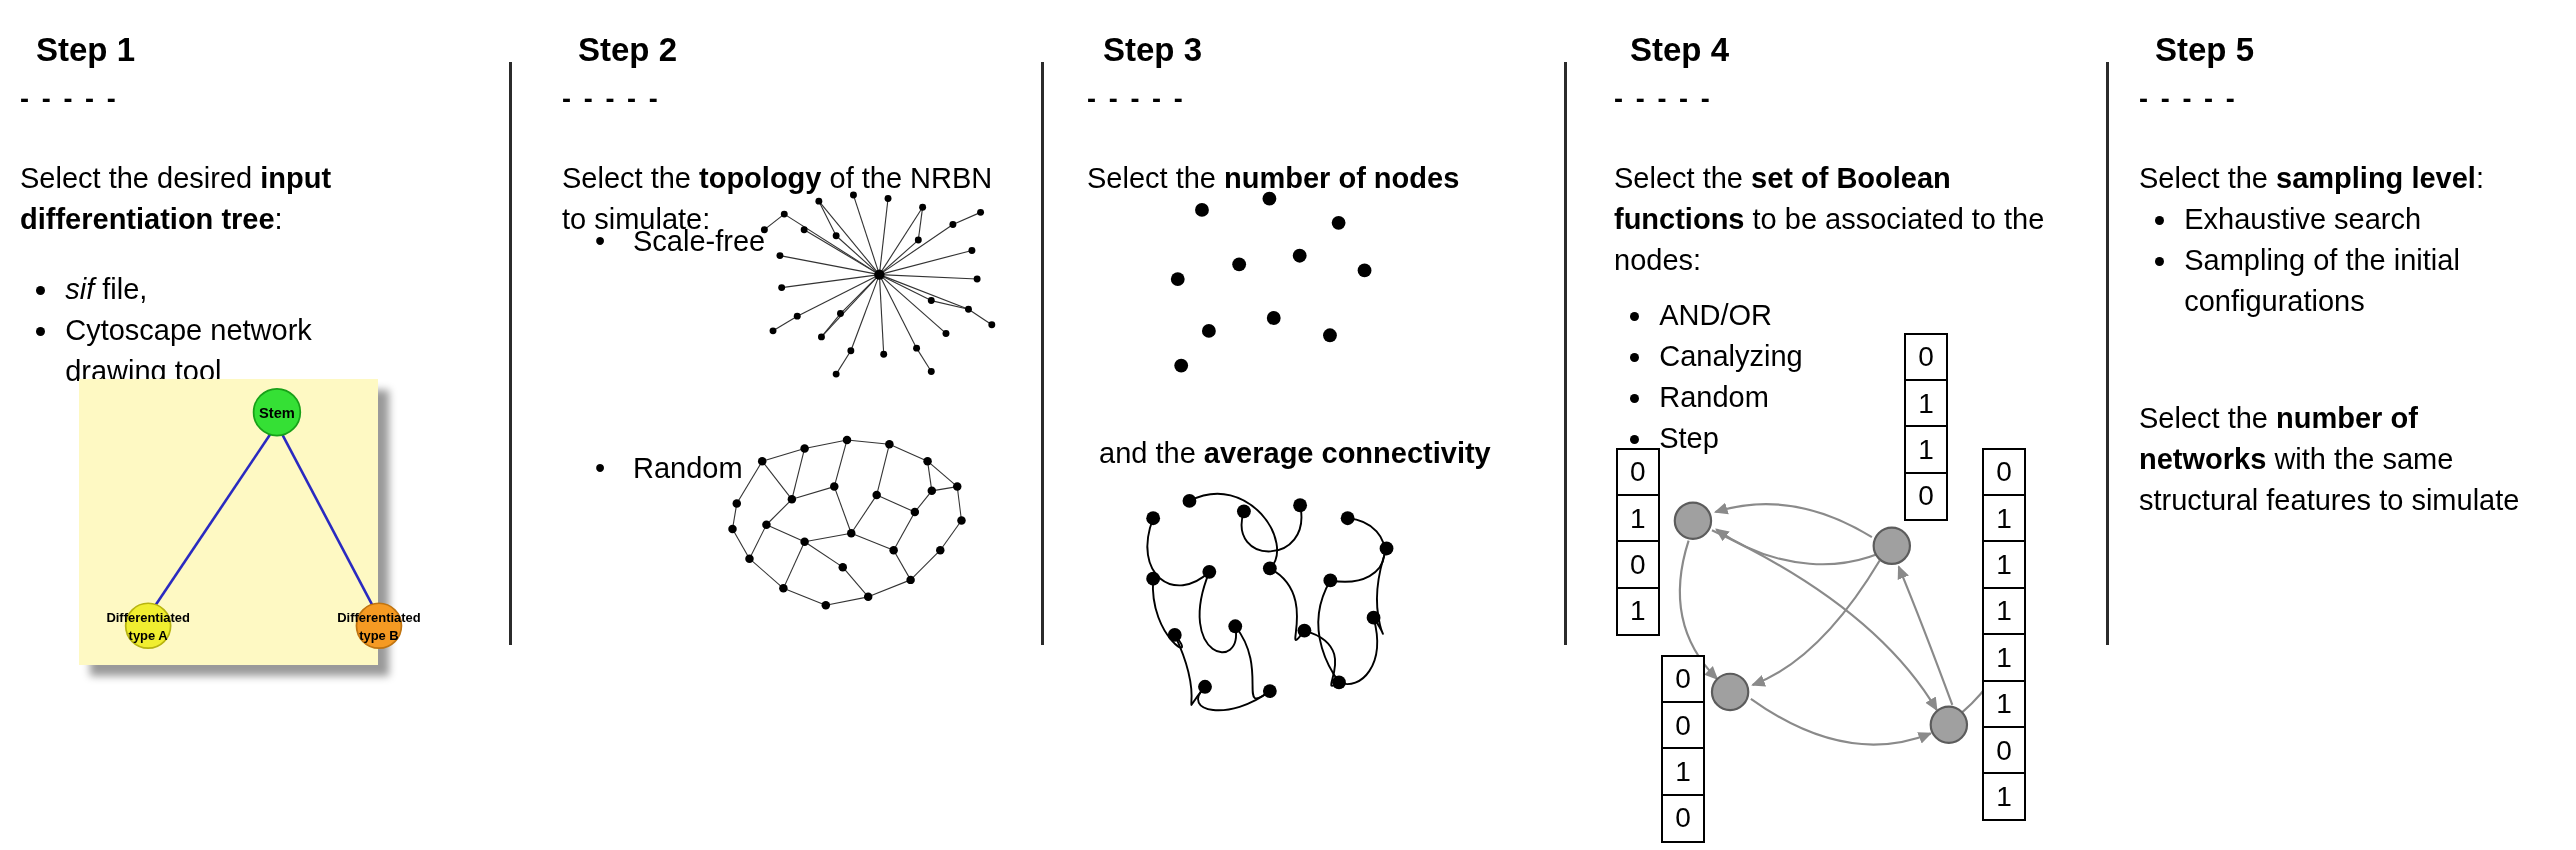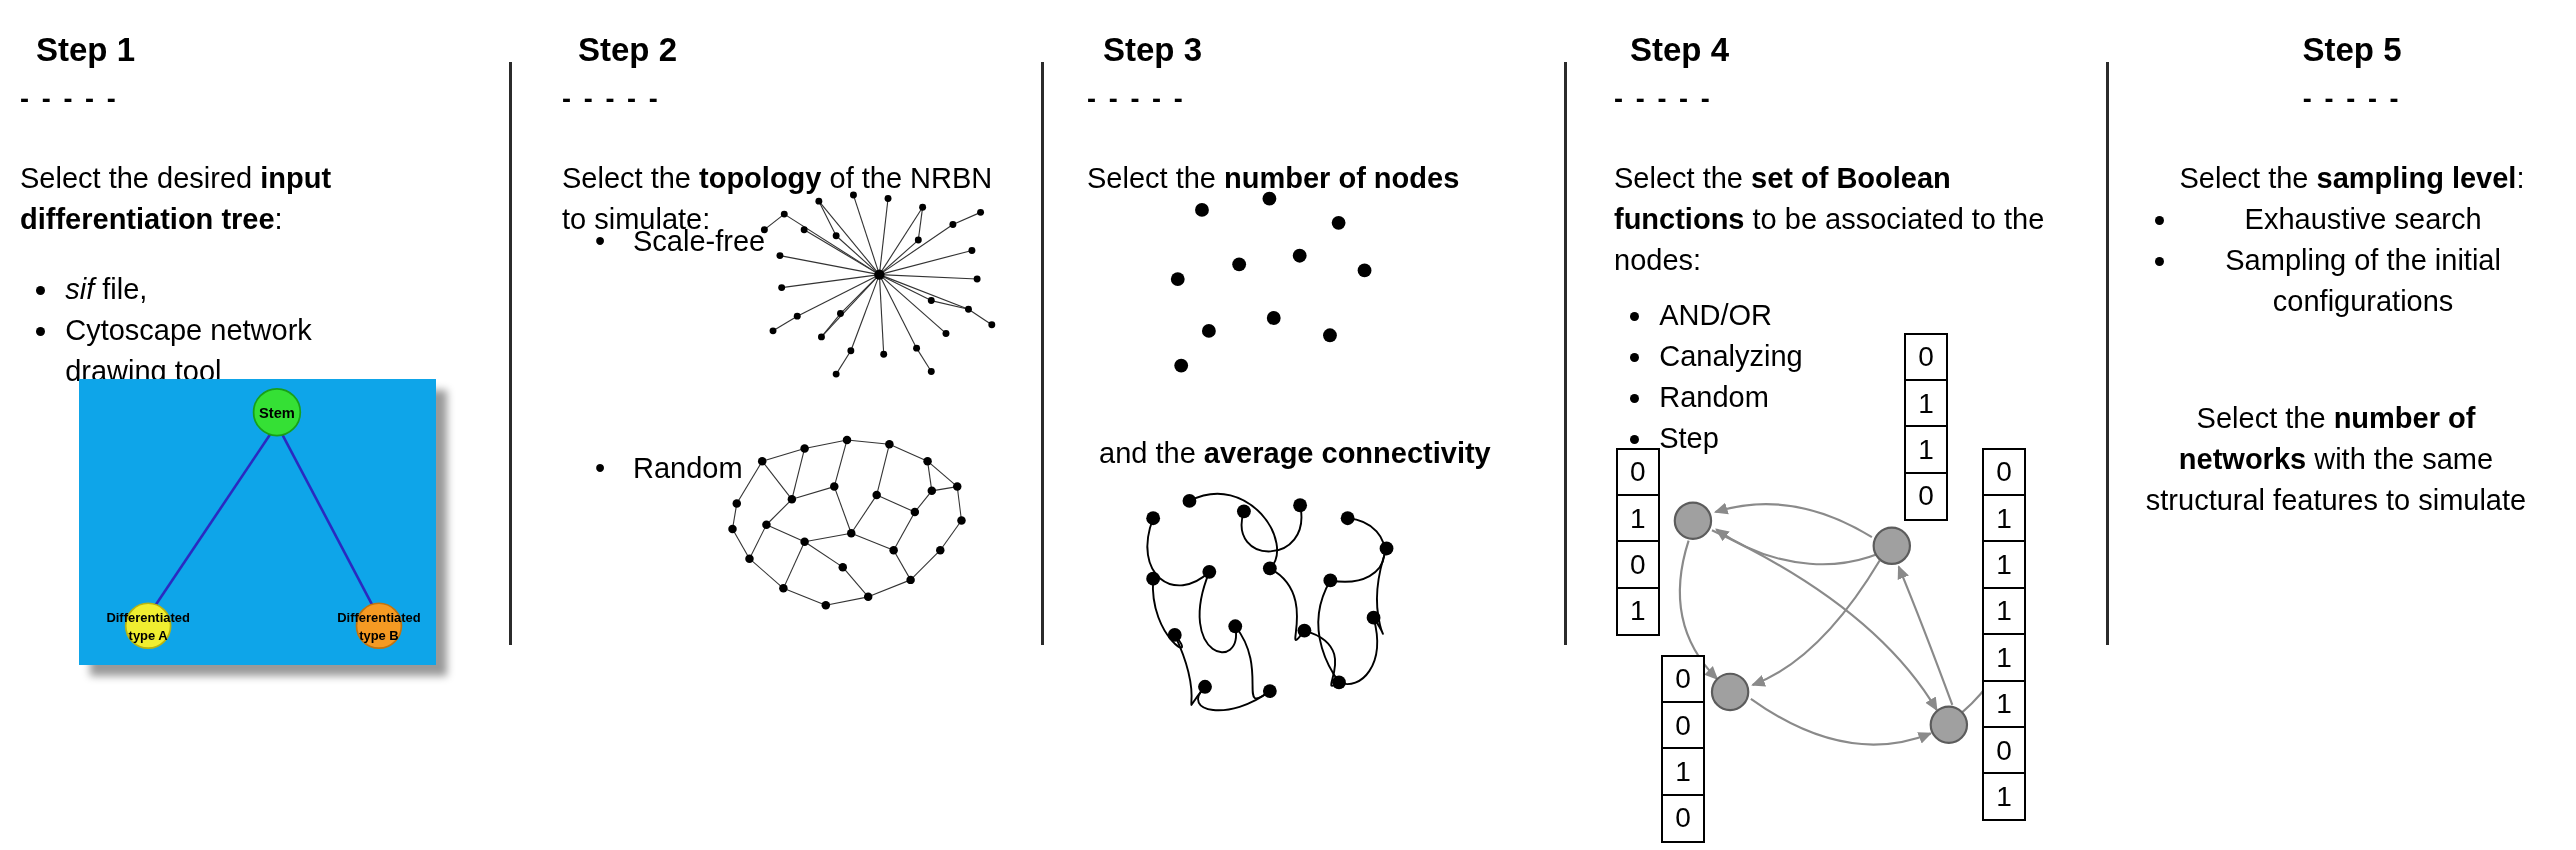--- a/index.html
+++ b/index.html
@@ -6,21 +6,21 @@
   .canvas {
     position:relative; width:2576px; height:851px; overflow:hidden;
     background:#fff; color:#000;
     font-family:"Liberation Sans", sans-serif;
   }
   .col { position:absolute; top:15.6px; }
   #col1 { left:20px;   width:485px; }
   #col2 { left:562px;  width:476px; }
   #col3 { left:1087px; width:480px; }
   #col4 { left:1614px; width:489px; }
-  #col5 { left:2139px; width:426px;text-align:center; }
+  #col5 { left:2139px; width:426px; }
 
   .vline { position:absolute; top:62px; height:583px; width:2.6px; background:#2b2b2b; }
   #vl1 { left:509px; } #vl2 { left:1041px; } #vl3 { left:1564px; } #vl4 { left:2106px; }
 
   .step-title { margin:16px; font-size:33px; font-weight:bold; line-height:1.1; }
   .dashes { margin:8.7px 0 0 0; font-size:27px; font-weight:bold; letter-spacing:2.6px; }
 
   .para { margin:0; font-size:29px; line-height:41px; }
   .flow-para { margin-top:43px; }
   b { font-weight:bold; }
@@ -28,22 +28,22 @@
 
   ul.bullets { margin:0; padding:0 0 0 40px; font-size:29px; line-height:41px; list-style-type:disc; }
   ul.bullets li { padding-left:5.2px; }
 
   .abs { position:absolute; }
   .bullet-item { position:absolute; font-size:29px; line-height:41px; white-space:nowrap; }
   .bullet-item .marker { display:inline-block; width:38px; }
 
   
   .tree-fig {
-    position:absolute; left:59px; top:363px; width:357px; height:286px;
-    background:#0ea5e9; box-shadow:11.2px 11.2px 7.8px #9a9a9a;
+    position:absolute; left:59px; top:363px; width:299px; height:286px;
+    background:#fef9c3; box-shadow:11.2px 11.2px 7.8px #9a9a9a;
   }
 
   
   .bool-fig { position:absolute; left:0px; top:305px; width:489px; height:530px; }
   .bool-fig svg { position:absolute; left:0; top:0; }
   .ttable { position:absolute; }
   .tcell {
     width:40px; height:45px; border:2.6px solid #000; margin-top:-2.6px;
     background:#fff; display:flex; align-items:center; justify-content:center;
     font-size:28px; line-height:1;

